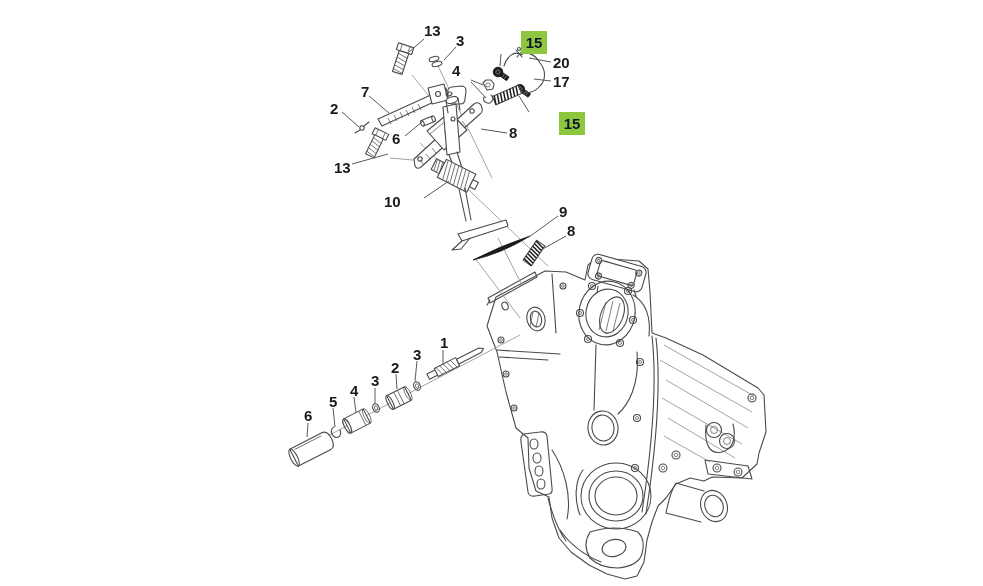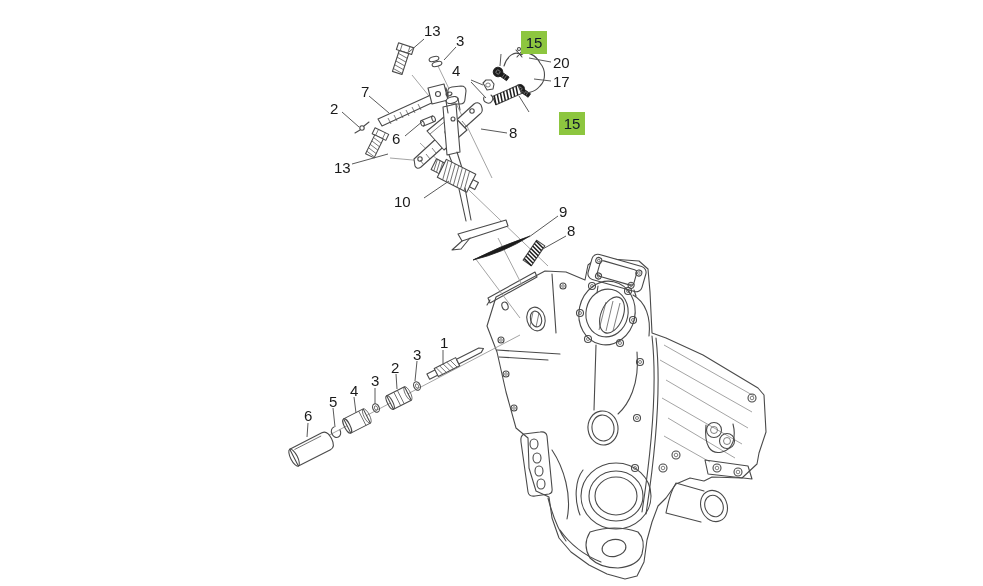--- a/index.html
+++ b/index.html
@@ -1,21 +1,21 @@
 <!DOCTYPE html>
 <html style="--background: #ffffff; --line: #4a4a4a; --line_light: #9a9a9a; --dark: #1c1c1c; --highlight: #8dc63f; --label: #1a1a1a;"><head>
 <meta charset="utf-8">
 <style>
   :root{
     --background:#ffffff; --line:#4a4a4a; --line_light:#9a9a9a;
     --dark:#1c1c1c; --highlight:#8dc63f; --label:#1a1a1a;
   }
   html,body{margin:0;padding:0;background:var(--background);}
   .stage{position:relative;width:983px;height:586px;background:var(--background);
-         font-family:"Liberation Sans",sans-serif;overflow:hidden;}
+         font-family:"Liberation Sans",sans-serif;overflow:hidden;font-weight:bold;}
   .stage svg{position:absolute;left:0;top:0;}
   .callout{position:absolute;font-size:15px;line-height:1;color:var(--label);
            white-space:nowrap;user-select:none;}
   .callout.highlight{background:var(--highlight);width:26px;height:23px;
            display:flex;align-items:center;justify-content:center;color:#0f172a;margin-left:32px;}
   
   .ln{fill:none;stroke:var(--line);stroke-width:1.1;stroke-linecap:round;stroke-linejoin:round;}
   .th{fill:none;stroke:var(--line);stroke-width:0.7;}
   .wt{fill:var(--background);stroke:var(--line);stroke-width:1.1;stroke-linejoin:round;}
   .dk{fill:var(--dark);stroke:var(--dark);stroke-width:0.8;stroke-linejoin:round;}
@@ -328,21 +328,21 @@
 <div class="callout highlight" style="left:489px;top:31px">15</div>
 <div class="callout" style="left:452px;top:63px">4</div>
 <div class="callout" style="left:553px;top:55px">20</div>
 <div class="callout" style="left:553px;top:74px">17</div>
 <div class="callout highlight" style="left:527px;top:112px">15</div>
 <div class="callout" style="left:361px;top:84px">7</div>
 <div class="callout" style="left:330px;top:101px">2</div>
 <div class="callout" style="left:392px;top:131px">6</div>
 <div class="callout" style="left:509px;top:125px">8</div>
 <div class="callout" style="left:334px;top:160px">13</div>
-<div class="callout" style="left:394px;top:194px">10</div>
+<div class="callout" style="left:384px;top:194px">10</div>
 <div class="callout" style="left:559px;top:204px">9</div>
 <div class="callout" style="left:567px;top:223px">8</div>
 <div class="callout" style="left:440px;top:335px">1</div>
 <div class="callout" style="left:413px;top:347px">3</div>
 <div class="callout" style="left:391px;top:360px">2</div>
 <div class="callout" style="left:371px;top:373px">3</div>
 <div class="callout" style="left:350px;top:383px">4</div>
 <div class="callout" style="left:329px;top:394px">5</div>
 <div class="callout" style="left:304px;top:408px">6</div>
 

